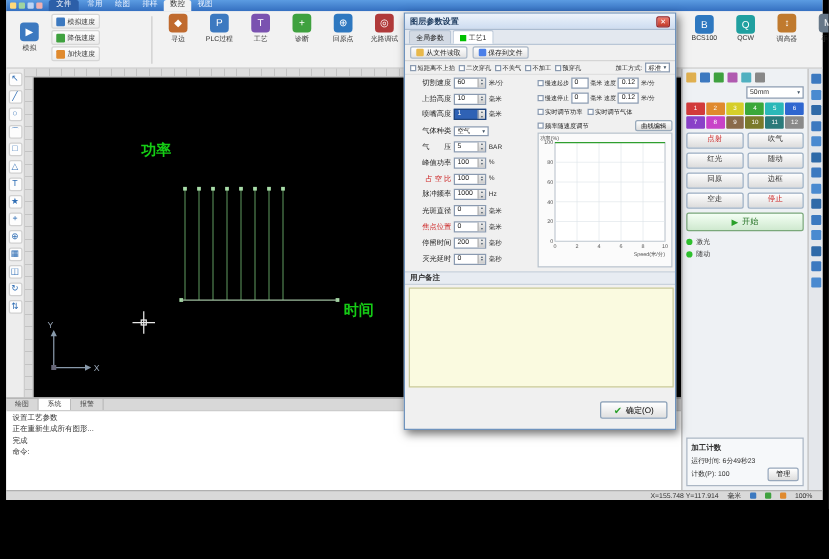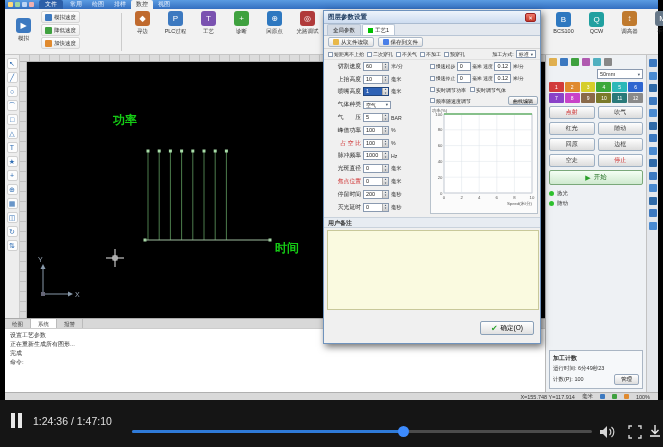--- a/index.html
+++ b/index.html
@@ -644,36 +644,13 @@
     <div class="dlg-notes-head">用户备注</div>
     <div class="dlg-notes"></div>
     <div class="dlg-foot">
       <button class="ok-btn">
         <span class="ok-check">✔</span>
         <span>确定(O)</span>
       </button>
     </div>
   </div>
 
-  <div class="player">
-    <div class="pbtn">
-      <span class="bar"></span>
-      <span class="bar"></span>
-    </div>
-    <div class="ptime">1:24:36 / 1:47:10</div>
-    <div class="ptrack">
-      <div class="pfill" id="pfill" style="width: 59%;"></div>
-      <div class="phandle" id="phandle" style="left: calc(59% - 5px);"></div>
-    </div>
-    <svg class="picon" style="left:598px;top:24px" width="18" height="16" viewBox="0 0 18 16">
-      <path d="M2 6 h3 l4 -4 v12 l-4 -4 h-3 z" fill="#d5d5d5"></path>
-      <path d="M11.5 5 a4 4 0 0 1 0 6" stroke="#d5d5d5" fill="none" stroke-width="1.2"></path>
-      <path d="M13.5 3 a6.5 6.5 0 0 1 0 10" stroke="#d5d5d5" fill="none" stroke-width="1.2"></path>
-    </svg>
-    <svg class="picon" style="left:628px;top:25px" width="14" height="14" viewBox="0 0 14 14">
-      <path d="M1 4 V1 H4 M10 1 H13 V4 M13 10 V13 H10 M4 13 H1 V10" stroke="#d5d5d5" fill="none" stroke-width="1.4"></path>
-    </svg>
-    <svg class="picon" style="left:648px;top:24px" width="14" height="16" viewBox="0 0 14 16">
-      <path d="M7 1 v8 M3.5 6 L7 9.5 L10.5 6" stroke="#e8e8e8" fill="none" stroke-width="1.4"></path>
-      <path d="M2 12 h10" stroke="#e8e8e8" stroke-width="1.6"></path>
-    </svg>
-  </div>
 </div>
 
 </body></html>

